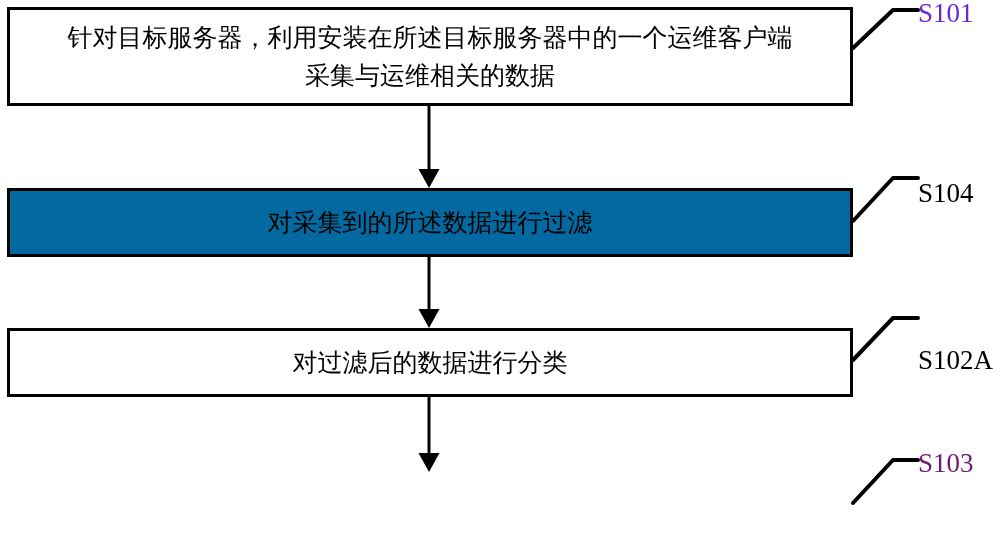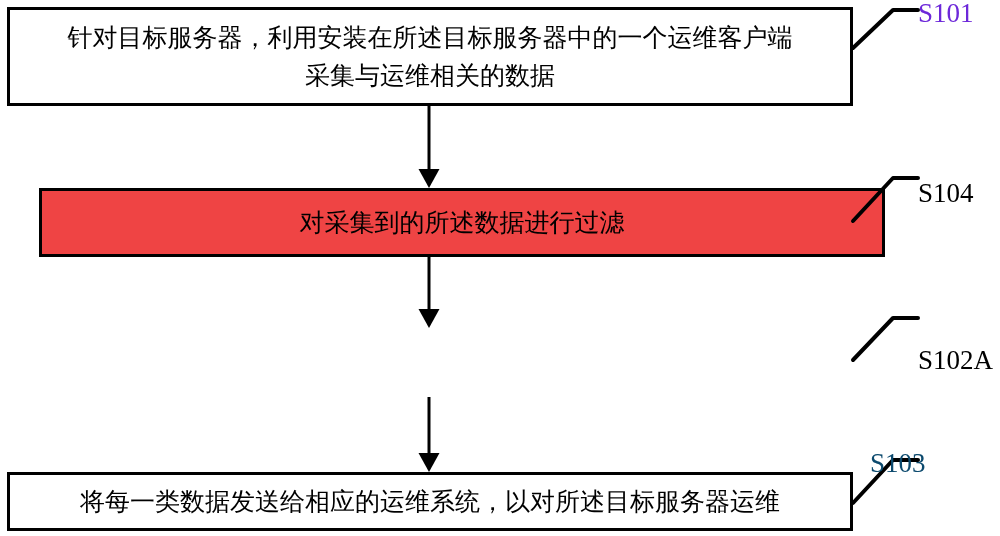--- a/index.html
+++ b/index.html
@@ -52,28 +52,28 @@
 </head>
 <body>
 
 <div id="canvas">
 
   <div class="flow-box" id="box-0" style="left: 7px; top: 7px; width: 846px; height: 99px; border-color: rgb(0, 0, 0); background: rgb(255, 255, 255);">
     <span class="flow-box-text">针对目标服务器，利用安装在所述目标服务器中的一个运维客户端
 采集与运维相关的数据</span>
   </div>
 
-  <div class="flow-box" id="box-1" style="left: 7px; top: 188px; width: 846px; height: 69px; border-color: rgb(0, 0, 0); background: #ef4444; margin-left: 32px;">
+  <div class="flow-box" id="box-1" style="left: 7px; top: 188px; width: 846px; height: 69px; border-color: rgb(0, 0, 0); background: #0369a1;">
     <span class="flow-box-text">对采集到的所述数据进行过滤</span>
   </div>
 
+  <div class="flow-box" id="box-2" style="left: 7px; top: 328px; width: 846px; height: 69px; border-color: rgb(0, 0, 0); background: rgb(255, 255, 255);">
+    <span class="flow-box-text">对过滤后的数据进行分类</span>
+  </div>
 
-  <div class="flow-box" id="box-3" style="left: 7px; top: 472px; width: 846px; height: 59px; border-color: rgb(0, 0, 0); background: rgb(255, 255, 255);">
-    <span class="flow-box-text">将每一类数据发送给相应的运维系统，以对所述目标服务器运维</span>
-  </div>
 
   <svg class="connector-svg" id="conn-0" width="40" height="82" viewBox="0 0 40 82" style="left: 409px; top: 106px;">
       <line x1="20" y1="0" x2="20" y2="65" stroke="#000000" stroke-width="3"></line>
       <polygon points="9.5,63 30.5,63 20,82" fill="#000000"></polygon>
     </svg>
   <svg class="connector-svg" id="conn-1" width="40" height="71" viewBox="0 0 40 71" style="left: 409px; top: 257px;">
       <line x1="20" y1="0" x2="20" y2="54" stroke="#000000" stroke-width="3"></line>
       <polygon points="9.5,52 30.5,52 20,71" fill="#000000"></polygon>
     </svg>
   <svg class="connector-svg" id="conn-2" width="40" height="75" viewBox="0 0 40 75" style="left: 409px; top: 397px;">
@@ -90,15 +90,15 @@
   <svg class="leader-svg" id="lead-2" width="73" height="50" viewBox="0 0 73 50" style="left: 849px; top: 314px;">
       <polyline points="4,46 44,4 69,4" fill="none" stroke="#000000" stroke-width="4" stroke-linejoin="round" stroke-linecap="round"></polyline>
     </svg>
   <svg class="leader-svg" id="lead-3" width="73" height="51" viewBox="0 0 73 51" style="left: 849px; top: 456px;">
       <polyline points="4,47 44,4 69,4" fill="none" stroke="#000000" stroke-width="4" stroke-linejoin="round" stroke-linecap="round"></polyline>
     </svg>
 
   <div class="step-label" id="label-0" style="left: 918px; top: 0px; color: #6d28d9;">S101</div>
   <div class="step-label" id="label-1" style="left: 918px; top: 180px; color: rgb(0, 0, 0);">S104</div>
   <div class="step-label" id="label-2" style="left: 918px; top: 308px; color: rgb(0, 0, 0); margin-top: 39px;">S102A</div>
-  <div class="step-label" id="label-3" style="left: 870px; top: 450px; color: #0c4a6e; text-align: right;">S103</div>
+  <div class="step-label" id="label-3" style="left: 918px; top: 450px; color: #701a75; text-align: right;">S103</div>
 
 </div>
 
 </body></html>

